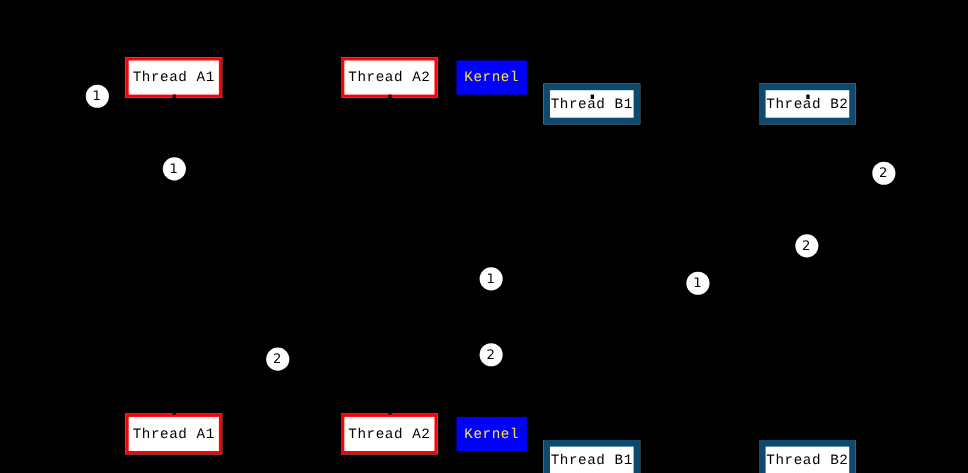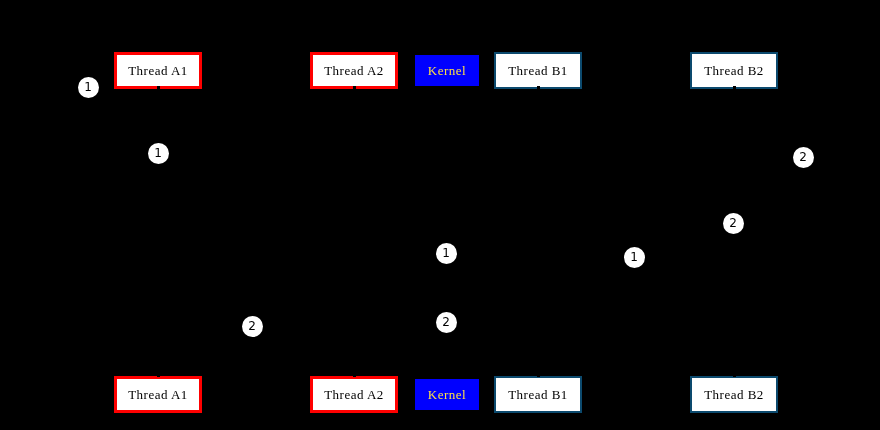--- a/index.html
+++ b/index.html
@@ -16,35 +16,36 @@
     font-family: "DejaVu Sans Mono", "Liberation Mono", monospace;
   }
 
   
   .participant {
     position: absolute;
     box-sizing: border-box;
     display: flex;
     align-items: center;
     justify-content: center;
-    font-family: Liberation Serif, serif;
+    font-family: Liberation Mono, monospace;
     font-size: 13px;
     letter-spacing: 0.5px;
     white-space: nowrap;
     line-height: 1;
   }
   .participant.style-red {
     background: #ffffff;
     border: 3px solid #ff0000;
     color: #000000;
   }
   .participant.style-blue {
     background: #ffffff;
-    border: 2px solid #0c4a6e;
+    border: 6px solid #0c4a6e;
     color: #000000;
+    margin-top: 24px;
   }
   .participant.style-solid-blue {
     background: #0000ff;
     border: 0 solid #0000ff;
     color: #fde047;
   }
 
   
   .lifeline {
     position: absolute;

